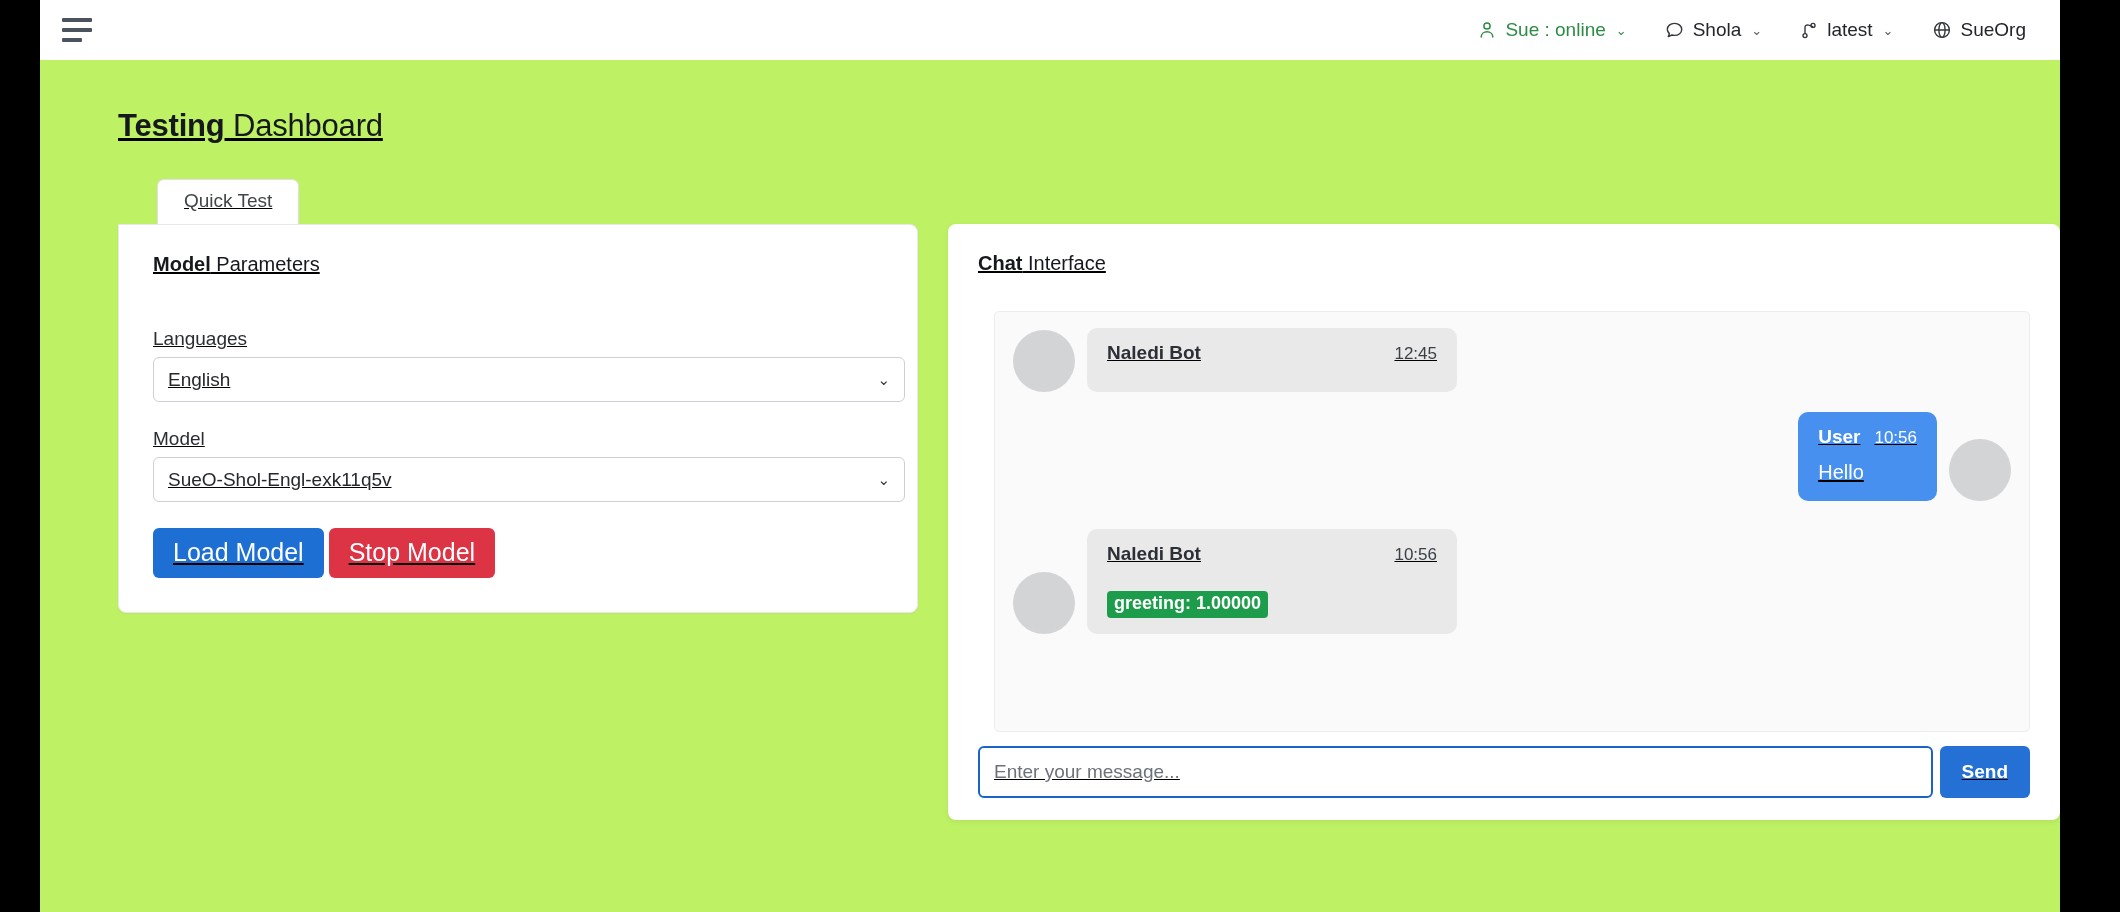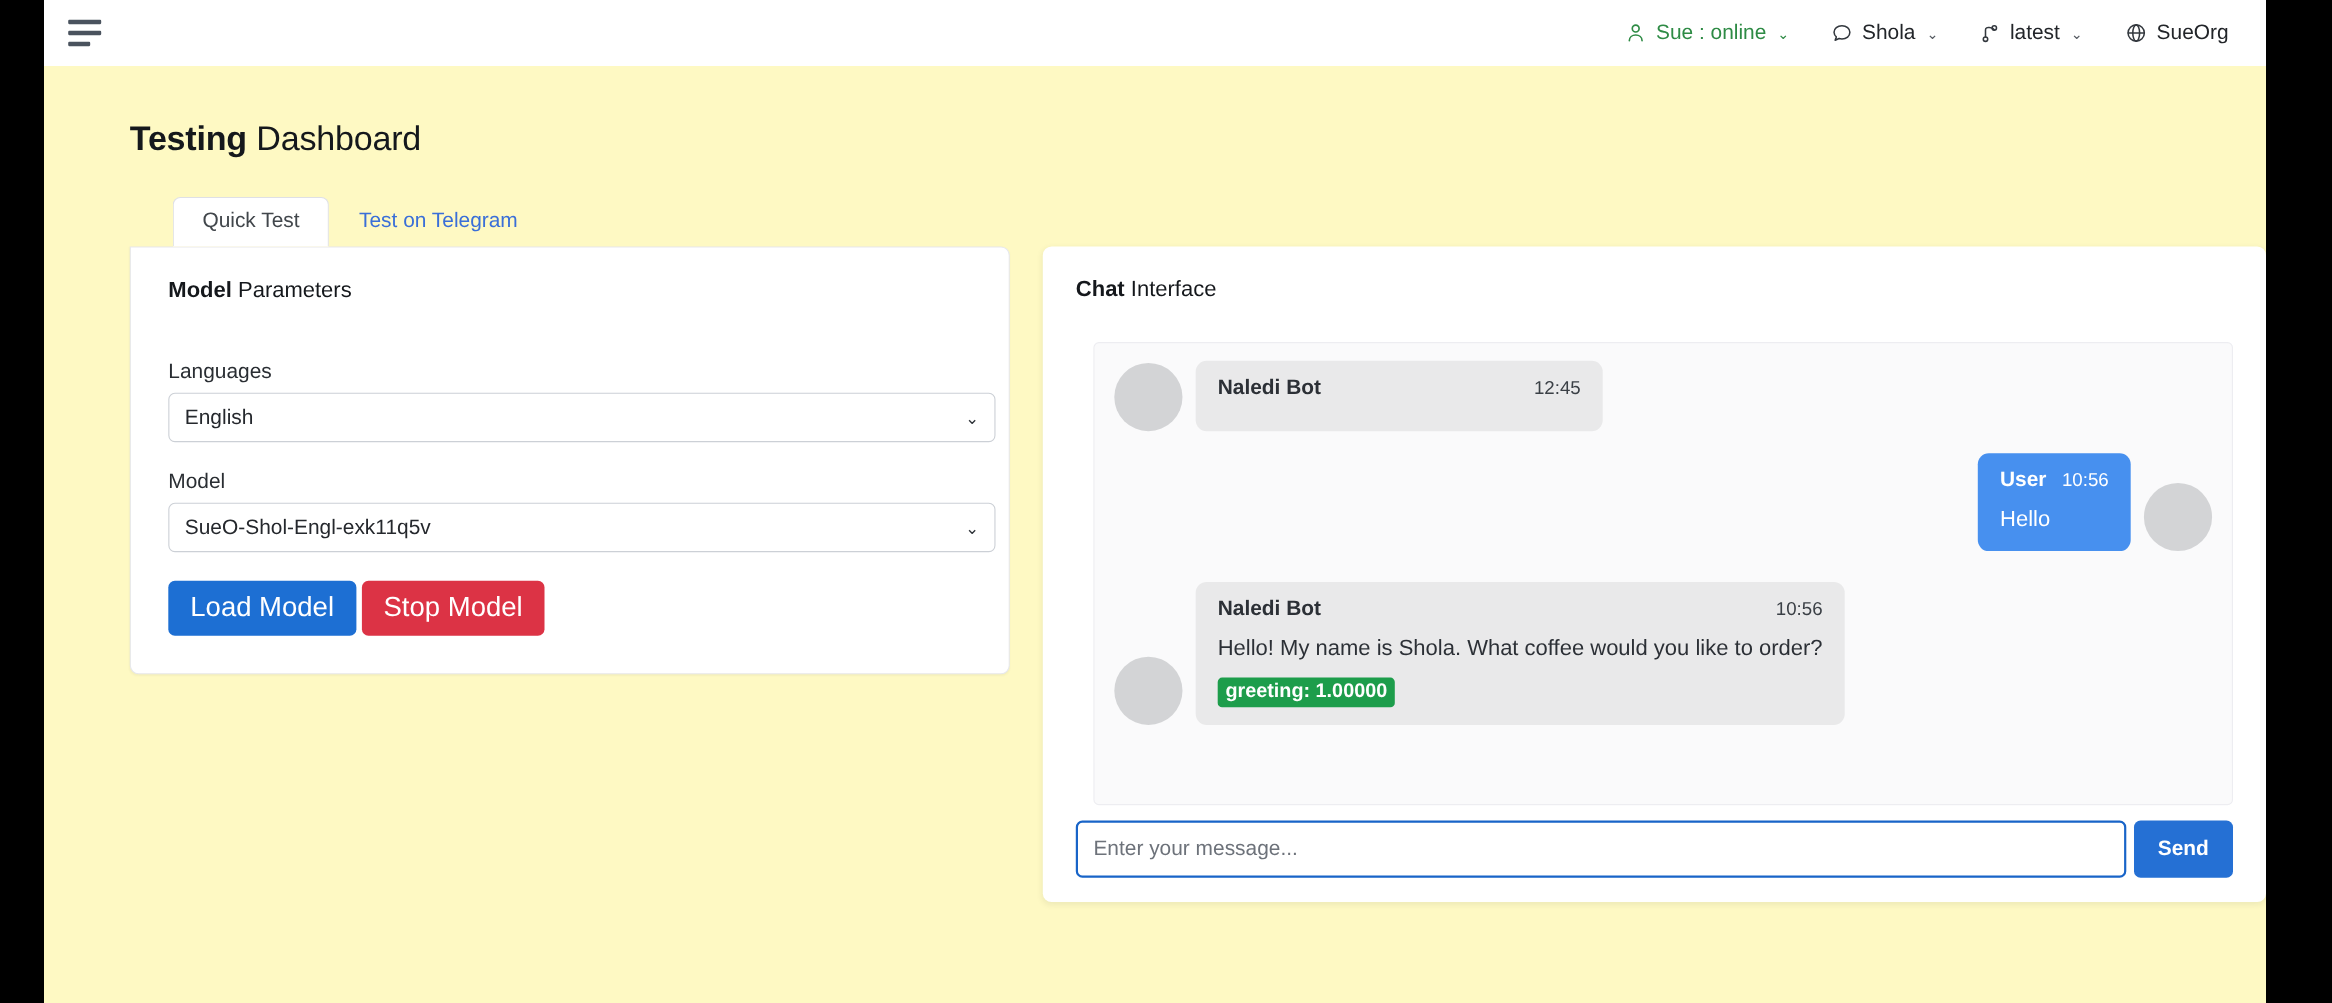--- a/index.html
+++ b/index.html
@@ -75,21 +75,22 @@
     margin-left: 2px;
     line-height: 1;
   }
   .nav-item.online .chev { color: #2e8b45; }
 
   
   #content {
     position: relative;
     padding: 0 0 0 0;
     height: 852px;
-    background: #fef9c3;
+    background: #bef264;
+    text-decoration: underline;
   }
 
   #page-title {
     font-size: 31px;
     color: #15181c;
     padding: 48px 0 0 78px;
     letter-spacing: -0.2px;
   }
   #page-title .strong { font-weight: 700; }
   #page-title .light { font-weight: 400; }
@@ -372,23 +373,20 @@
   <div id="content">
 
     <h1 id="page-title">
       <span class="strong">Testing</span><span class="light"> Dashboard</span>
     </h1>
 
     <div id="tabs">
       <div class="tab active">
         <span>Quick Test</span>
       </div>
-      <div class="tab inactive">
-        <span>Test on Telegram</span>
-      </div>
     </div>
 
     <div id="panels">
 
       <div id="model-panel" class="card">
 
         <div class="panel-title">
           <span class="strong">Model</span><span class="light"> Parameters</span>
         </div>
 
@@ -444,21 +442,20 @@
 
           <div class="spacer-2"></div>
 
           <div class="msg-row bot">
             <div class="avatar"></div>
             <div class="bubble bot">
               <div class="bubble-head">
                 <span class="sender">Naledi Bot</span>
                 <span class="time">10:56</span>
               </div>
-              <div class="bubble-body">Hello! My name is Shola. What coffee would you like to order?</div>
               <span class="badge">greeting: 1.00000</span>
             </div>
           </div>
 
         </div>
 
         <div id="chat-input-row">
           <input id="message-input" type="text" placeholder="Enter your message..." style="">
           <button id="send-button">Send</button>
         </div>

